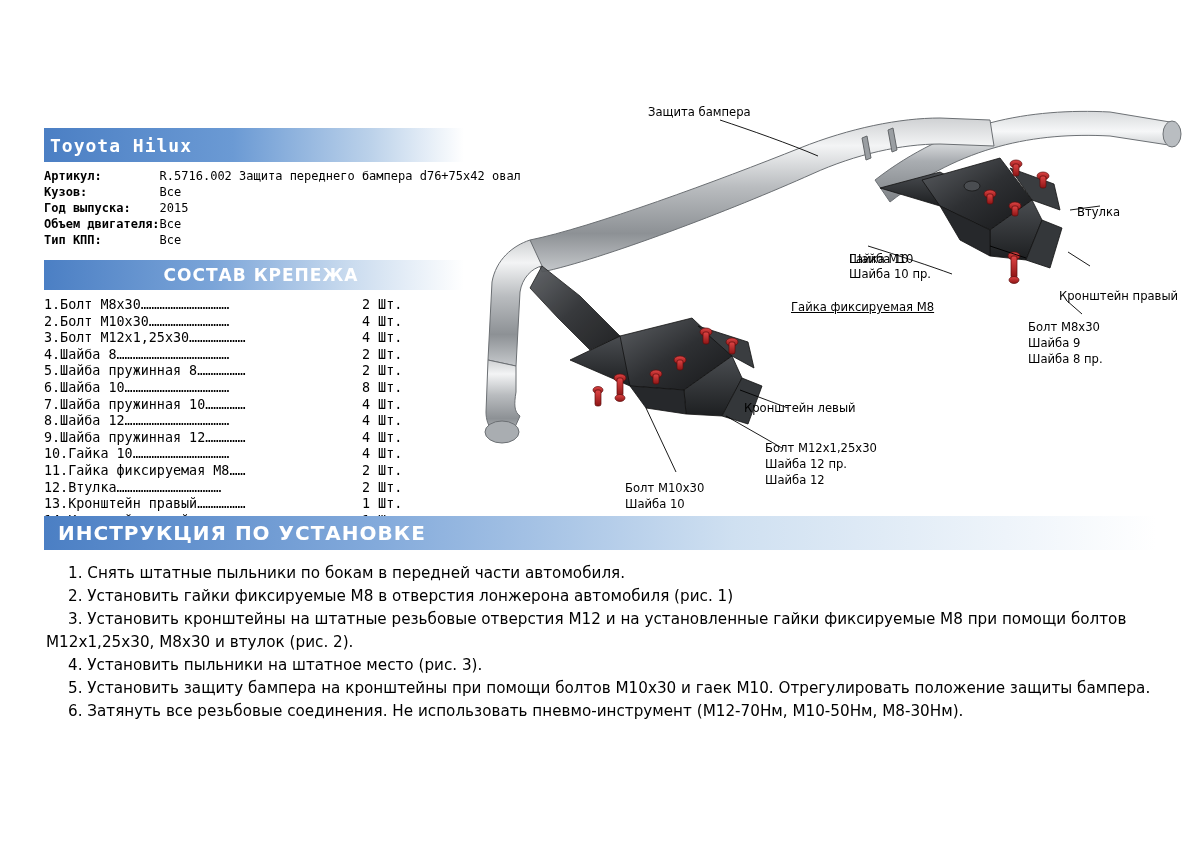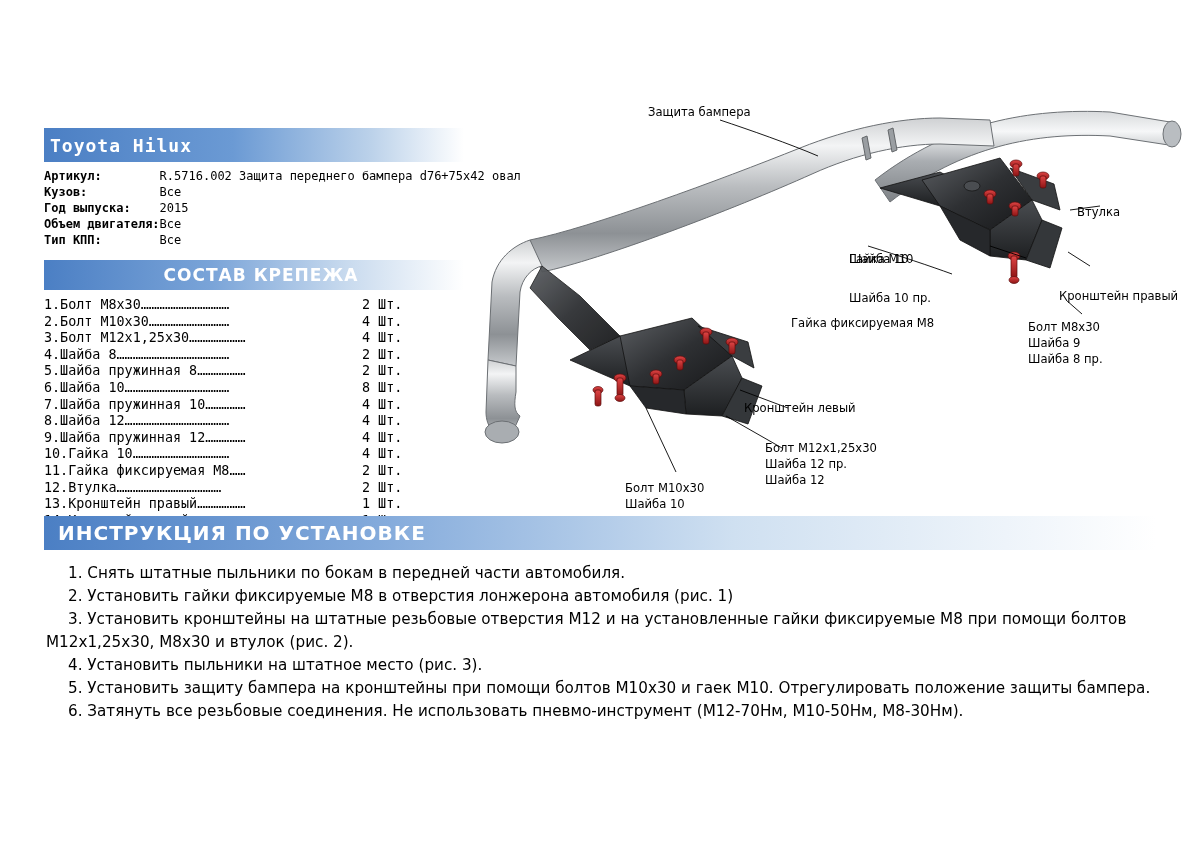--- a/index.html
+++ b/index.html
@@ -362,22 +362,22 @@
         <path d="M312,388 L256,356"></path>
         <path d="M206,412 L176,348"></path>
       </g>
     </svg>
   </div>
 
   <div class="callout" style="left:648px; top:105px;">Защита бампера</div>
   <div class="callout" style="left:1077px; top:205px;">Втулка</div>
   <div class="callout" style="left:849px; top:252px;">Гайка М10</div>
   <div class="callout" style="left:849px; top:252px;">Шайба 10</div>
-  <div class="callout" style="left:849px; top:267px;margin-top:24px;">Шайба 10 пр.</div>
-  <div class="callout" style="left:791px; top:316px;">Гайка фиксируемая М8</div>
+  <div class="callout" style="left:849px; top:267px;">Шайба 10 пр.</div>
+  <div class="callout" style="left:791px; top:300px;text-decoration:underline;">Гайка фиксируемая М8</div>
   <div class="callout" style="left:1059px; top:289px;">Кронштейн правый</div>
   <div class="callout" style="left:1028px; top:320px;">Болт M8x30</div>
   <div class="callout" style="left:1028px; top:336px;">Шайба 9</div>
   <div class="callout" style="left:1028px; top:352px;">Шайба 8 пр.</div>
   <div class="callout" style="left:744px; top:401px;">Кронштейн левый</div>
   <div class="callout" style="left:765px; top:441px;">Болт M12x1,25x30</div>
   <div class="callout" style="left:765px; top:457px;">Шайба 12 пр.</div>
   <div class="callout" style="left:765px; top:473px;">Шайба 12</div>
   <div class="callout" style="left:625px; top:481px;">Болт M10x30</div>
   <div class="callout" style="left:625px; top:497px;">Шайба 10</div>

